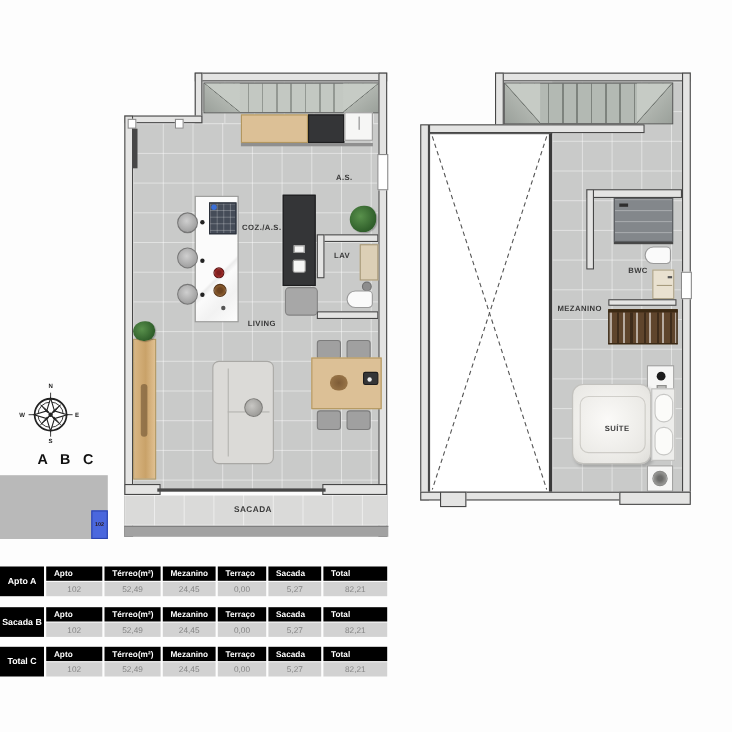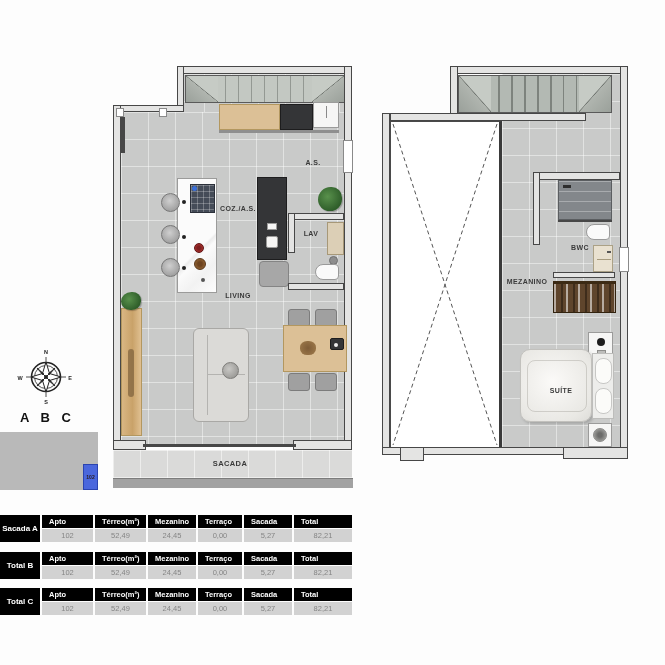--- a/index.html
+++ b/index.html
@@ -218,48 +218,48 @@
       <polygon points="31,31 25,24 24,25"></polygon>
     </g>
     <circle cx="22" cy="22" r="2" fill="#222"></circle>
   </svg>
   <div class="compass-letter" style="left:32px;top:8px;">N</div>
   <div class="compass-letter" style="left:32px;top:58px;">S</div>
   <div class="compass-letter" style="left:6px;top:34px;">W</div>
   <div class="compass-letter" style="left:56px;top:34px;">E</div>
 </div>
 
-<div class="abc" style="left:20px;top:410px;">A B C</div>
+<div class="abc" style="left:34px;top:410px;">A B C</div>
 
 <div class="abs" style="left:0px;top:432px;width:98px;height:58px;background:#b9b9b9;">
   <div class="abs" style="left:83px;top:32px;width:15px;height:26px;background:#4a67dd;border:1px solid #2b44b0;display:flex;align-items:center;justify-content:center;">
     <span style="font-size:5px;color:#2a1a1a;font-weight:bold;">102</span>
   </div>
 </div>
 
 <div class="area-table" style="top:515px;">
-  <div class="tower-cell">Sacada A</div>
+  <div class="tower-cell">Apto A</div>
   <div class="tgrid">
     <div class="th">Apto</div>
     <div class="th">Térreo(m²)</div>
     <div class="th">Mezanino</div>
     <div class="th">Terraço</div>
     <div class="th">Sacada</div>
     <div class="th">Total</div>
     <div class="td">102</div>
     <div class="td">52,49</div>
     <div class="td">24,45</div>
     <div class="td">0,00</div>
     <div class="td">5,27</div>
     <div class="td">82,21</div>
   </div>
 </div>
 
 <div class="area-table" style="top:552px;">
-  <div class="tower-cell">Total B</div>
+  <div class="tower-cell">Sacada B</div>
   <div class="tgrid">
     <div class="th">Apto</div>
     <div class="th">Térreo(m²)</div>
     <div class="th">Mezanino</div>
     <div class="th">Terraço</div>
     <div class="th">Sacada</div>
     <div class="th">Total</div>
     <div class="td">102</div>
     <div class="td">52,49</div>
     <div class="td">24,45</div>

